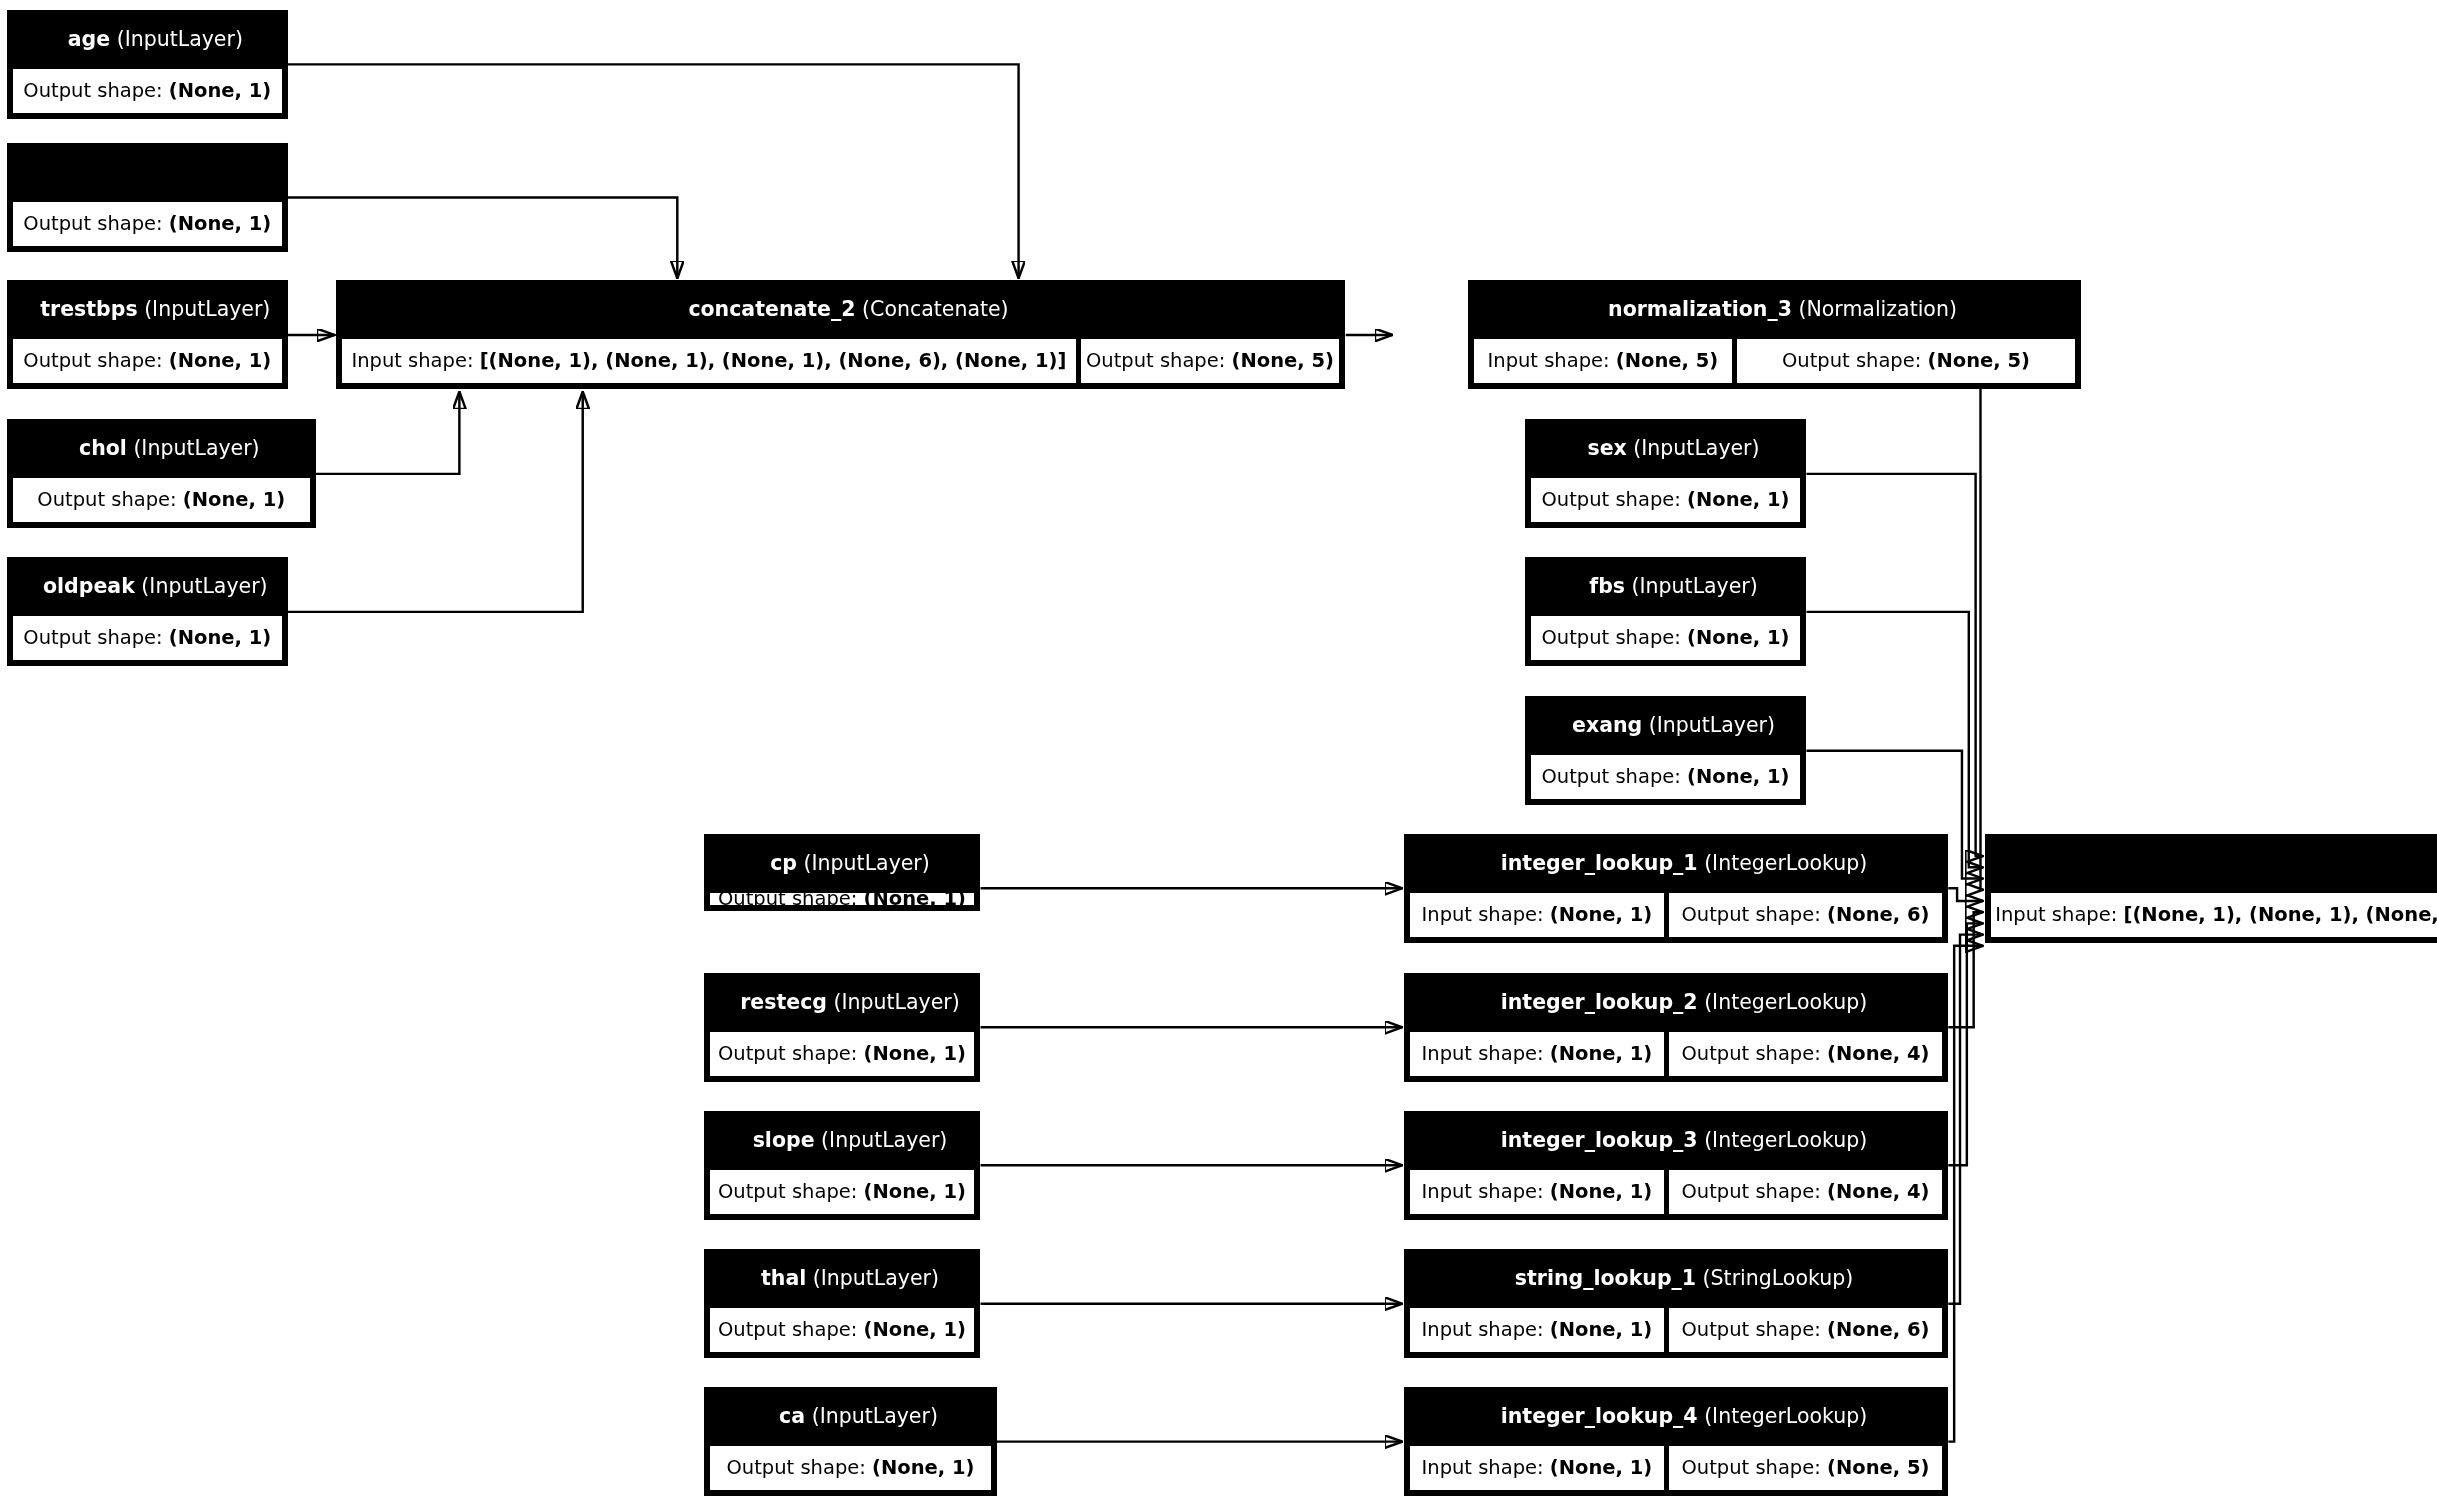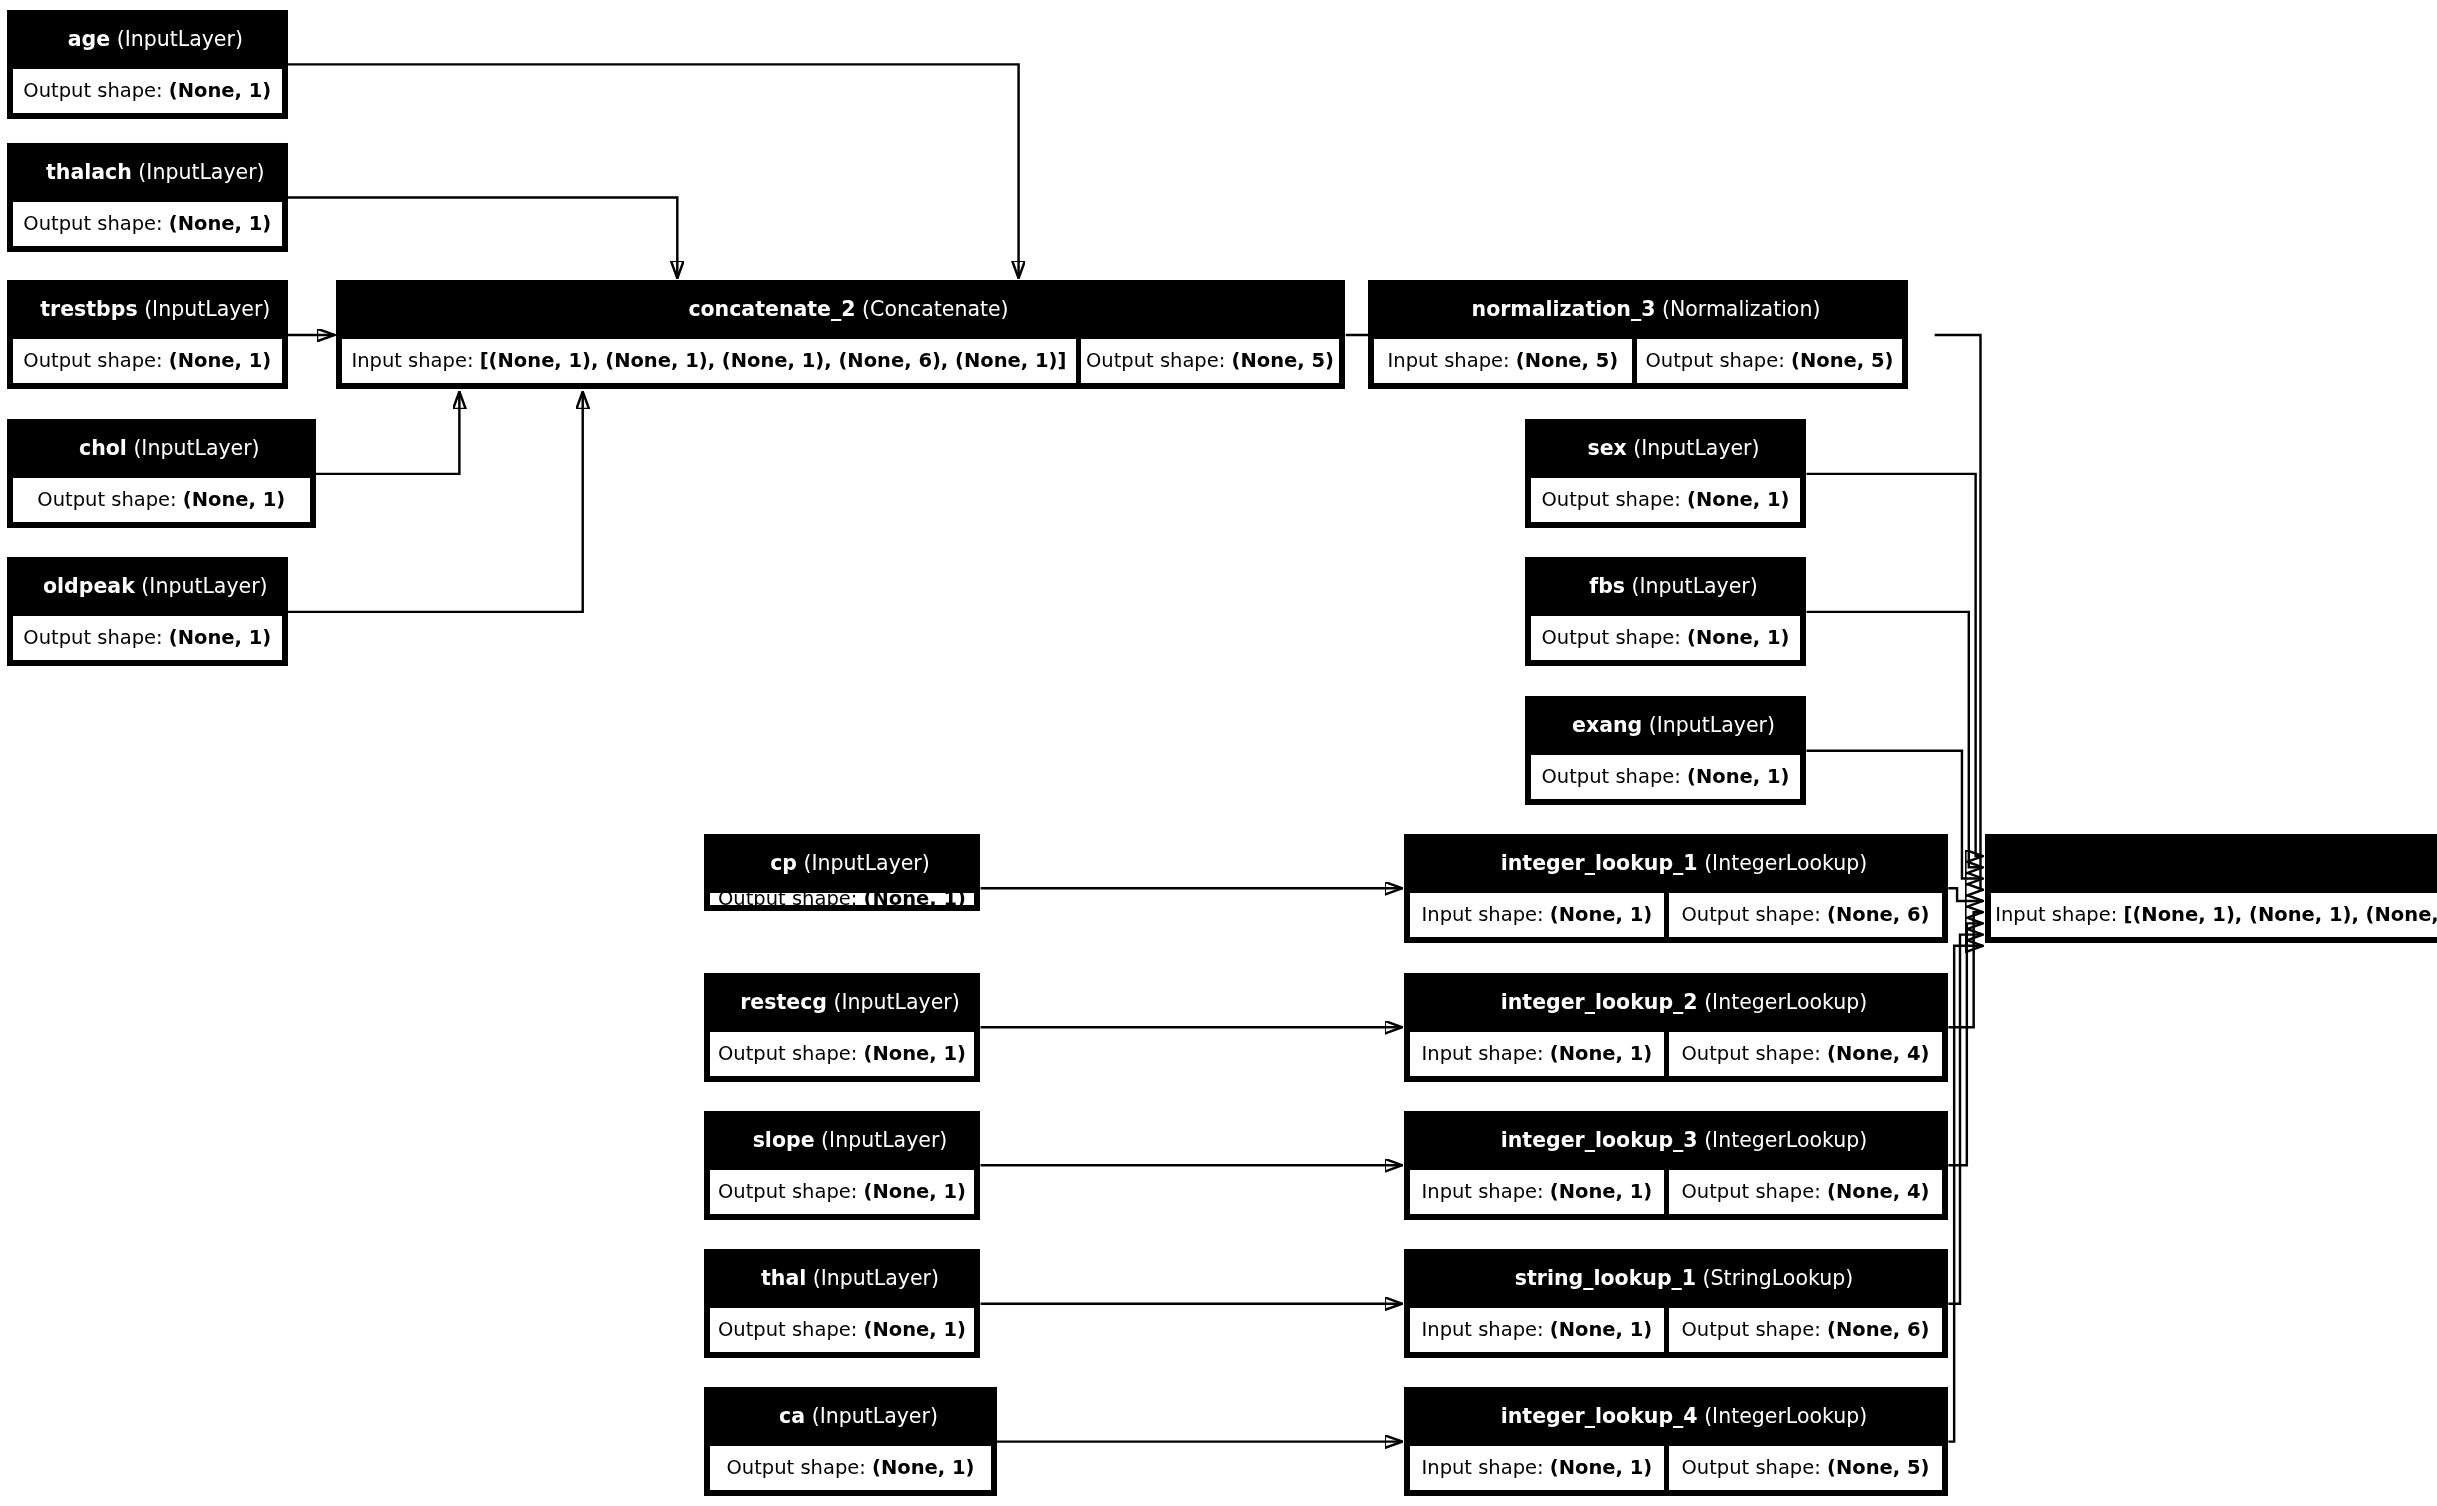--- a/index.html
+++ b/index.html
@@ -58,23 +58,20 @@
         <span class="txt"><span class="nm">age</span> <span class="cls">(InputLayer)</span></span>
       </div>
     <div class="nbody">
         <div class="cell grow">
           <span class="txt"><span>Output shape:</span> <span class="val">(None, 1)</span></span>
         </div>
       </div>
   </div>
 
   <div class="node" style="left:6.8px;top:143px;width:281px;height:109px">
-    <div class="hdr">
-        <span class="txt"><span class="nm">thalach</span> <span class="cls">(InputLayer)</span></span>
-      </div>
     <div class="nbody">
         <div class="cell grow">
           <span class="txt"><span>Output shape:</span> <span class="val">(None, 1)</span></span>
         </div>
       </div>
   </div>
 
   <div class="node" style="left:6.8px;top:280px;width:281px;height:109px">
     <div class="hdr">
         <span class="txt"><span class="nm">trestbps</span> <span class="cls">(InputLayer)</span></span>
@@ -115,21 +112,21 @@
     <div class="nbody">
       <div class="cell" style="width:734px">
           <span class="txt"><span>Input shape:</span> <span class="val">[(None, 1), (None, 1), (None, 1), (None, 6), (None, 1)]</span></span>
         </div>
       <div class="cell grow">
           <span class="txt"><span>Output shape:</span> <span class="val">(None, 5)</span></span>
         </div>
     </div>
   </div>
 
-  <div class="node" style="left:1368px;top:280px;width:540px;height:109px">
+  <div class="node" style="left:1468px;top:280px;width:613px;height:109px">
     <div class="hdr">
         <span class="txt"><span class="nm">normalization_3</span> <span class="cls">(Normalization)</span></span>
       </div>
     <div class="nbody">
       <div class="cell" style="width:258px">
           <span class="txt"><span>Input shape:</span> <span class="val">(None, 5)</span></span>
         </div>
       <div class="cell grow">
           <span class="txt"><span>Output shape:</span> <span class="val">(None, 5)</span></span>
         </div>

